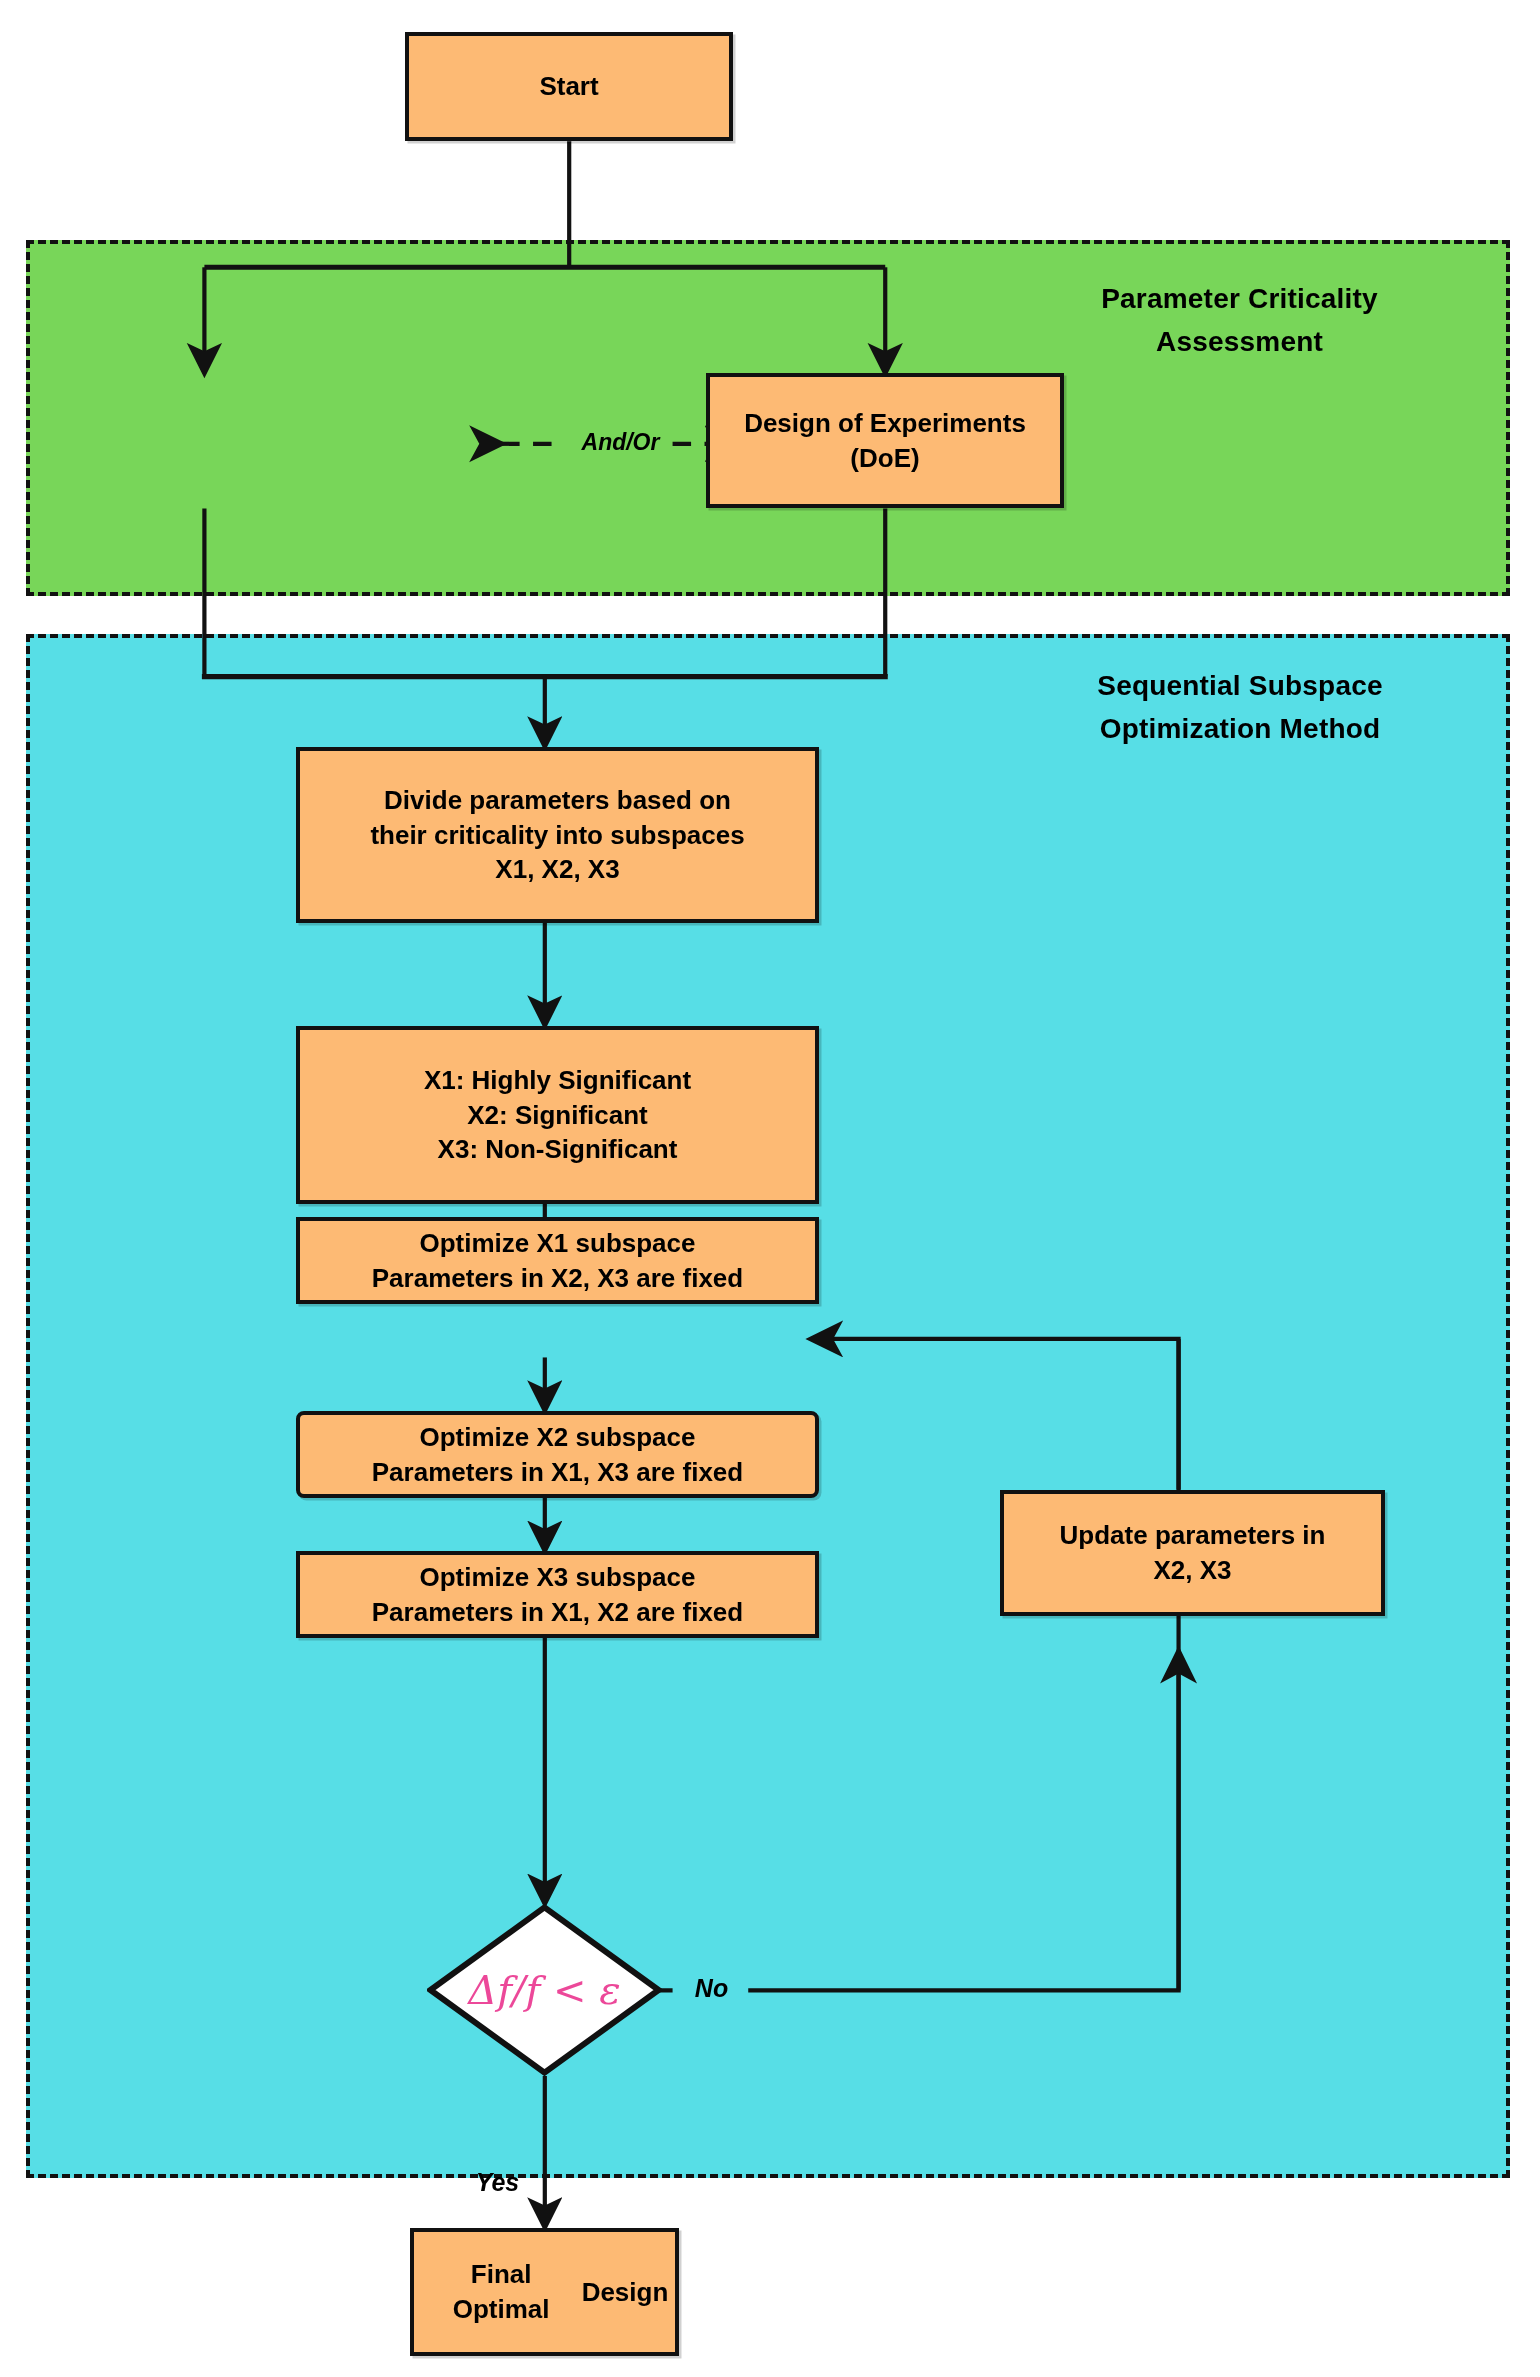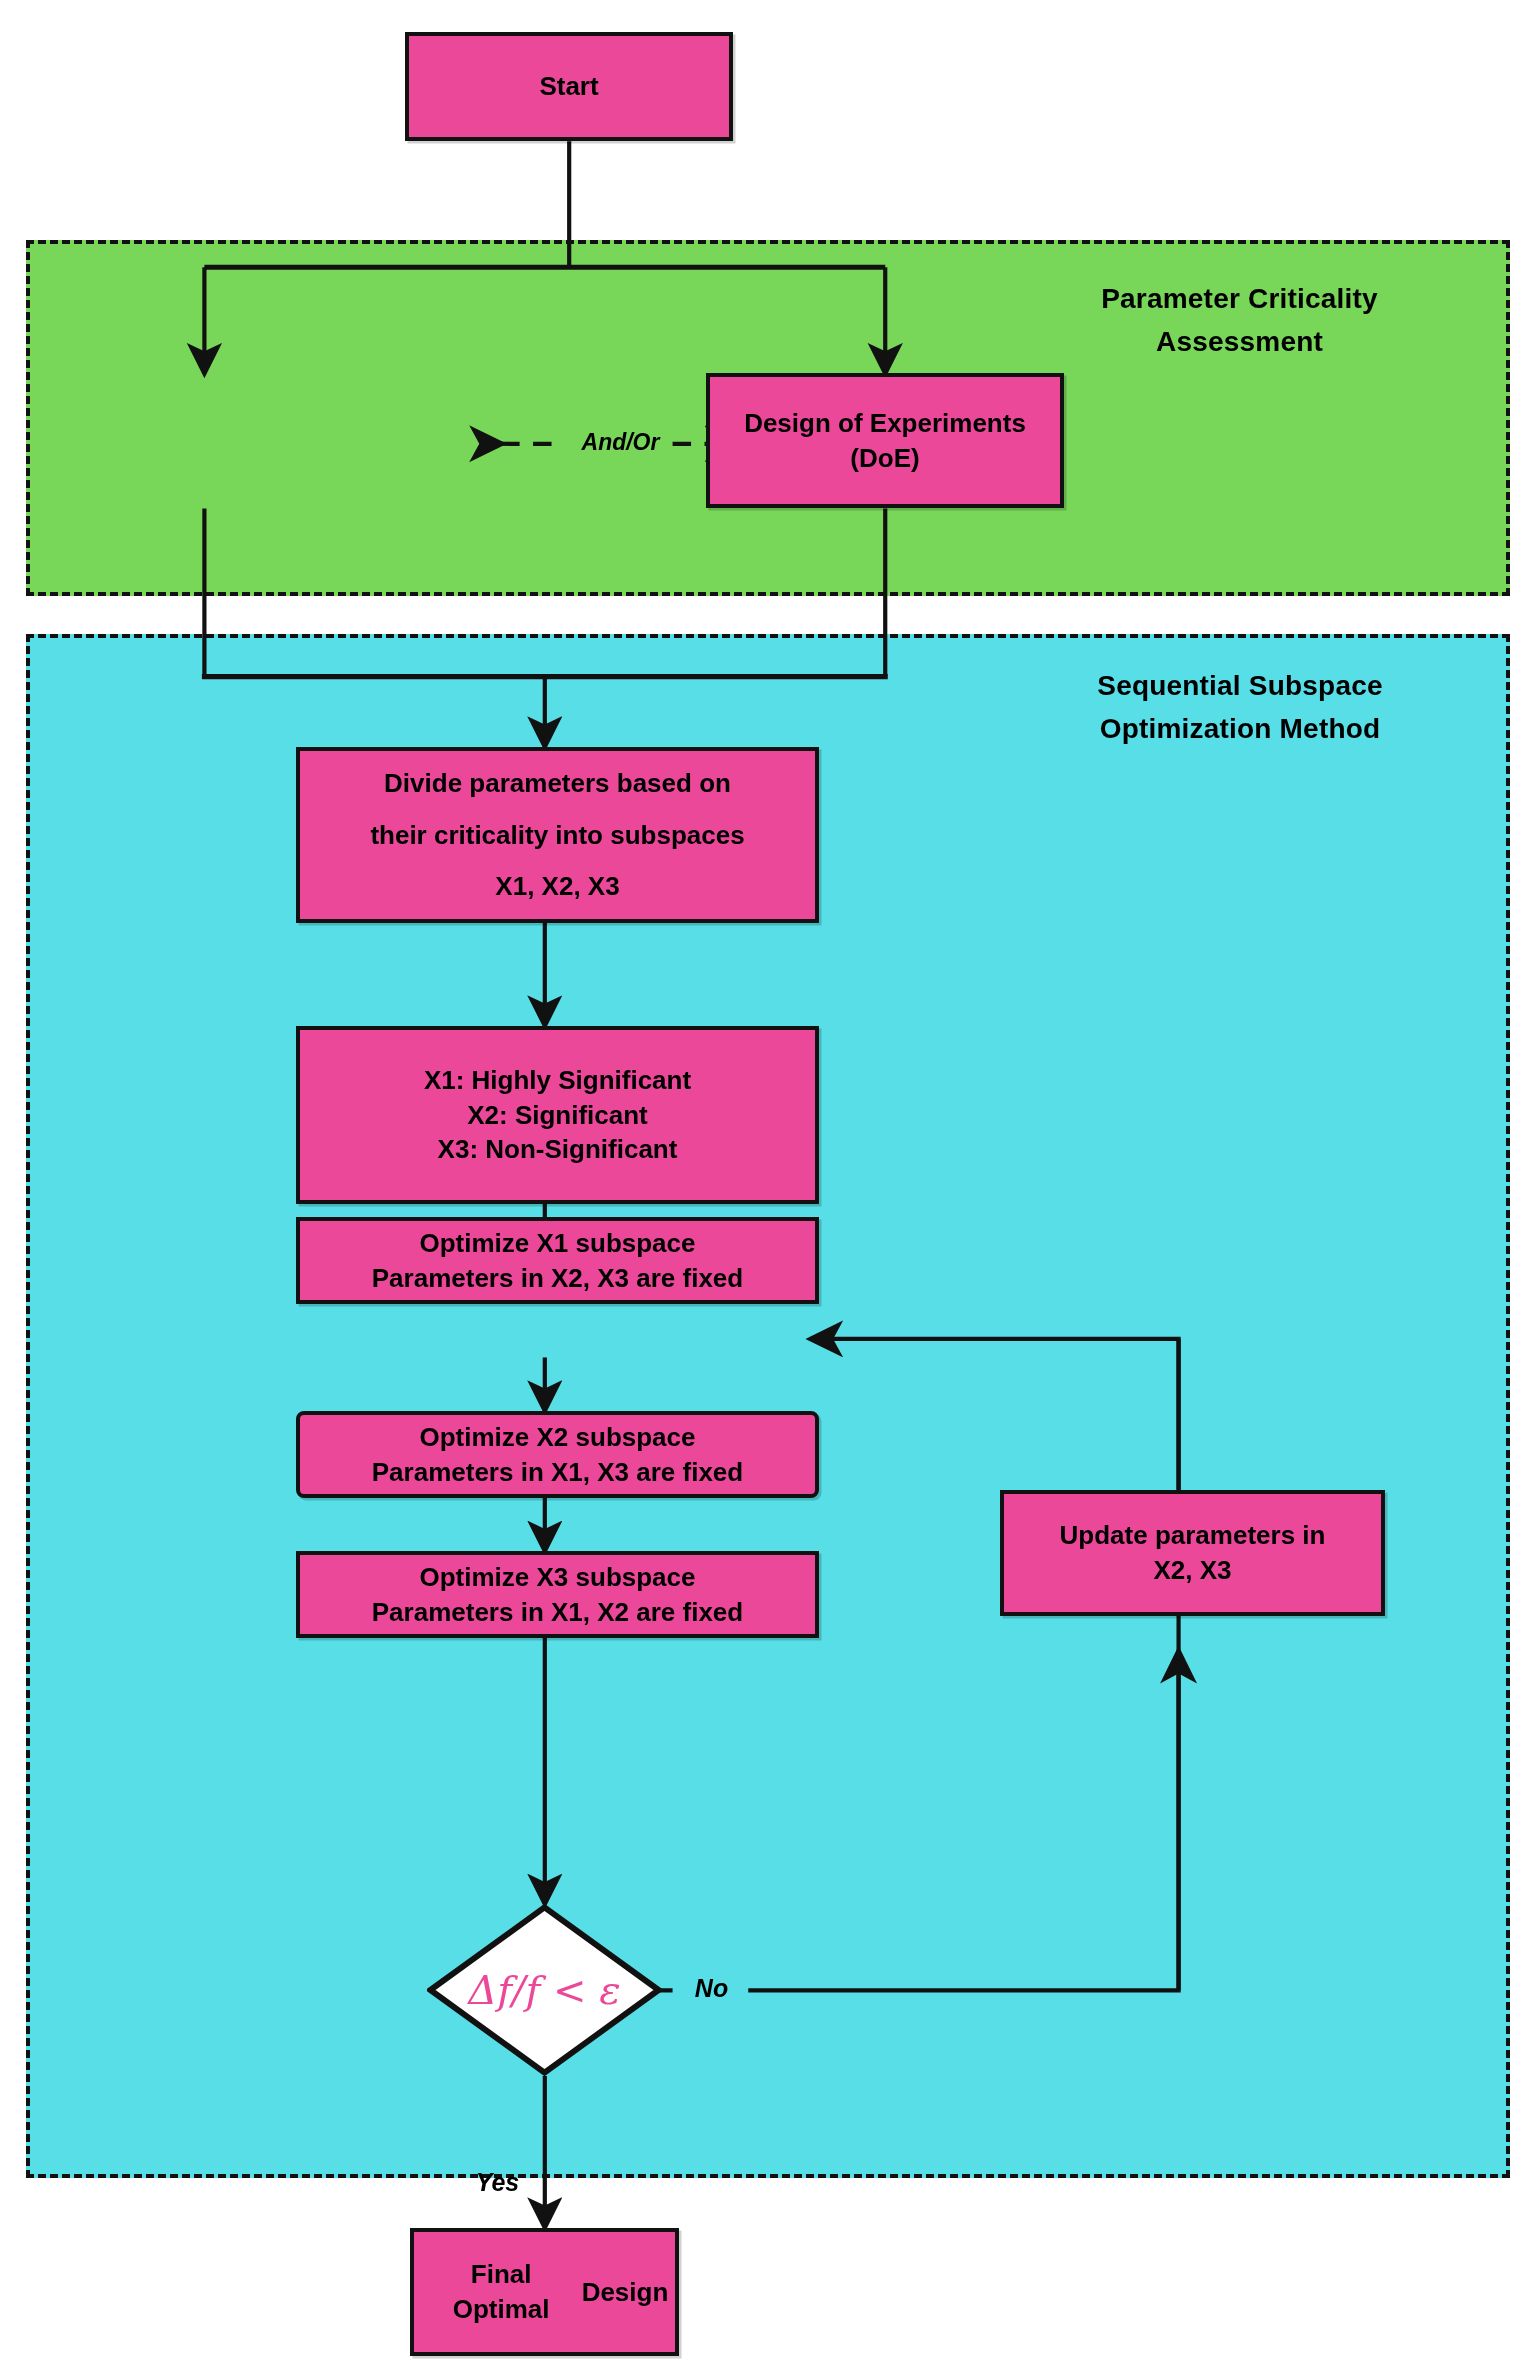--- a/index.html
+++ b/index.html
@@ -8,21 +8,21 @@
        -webkit-font-smoothing:antialiased;}
   #stage{position:absolute;left:0;top:0;width:1541px;height:2377px;overflow:hidden;}
 
   .zone{position:absolute;border:4.2px dashed #111111;box-sizing:border-box;}
   .zone-green{background:#78D659;}
   .zone-cyan{background:#57DEE6;}
 
   .zone-title{position:absolute;text-align:center;font-weight:bold;
               color:#000;font-size:28px;line-height:1.55;letter-spacing:0.2px;}
 
-  .node{position:absolute;background:#ec4899;border:4.2px solid #111111;
+  .node{position:absolute;background:#fdba74;border:4.2px solid #111111;
         box-sizing:border-box;display:flex;align-items:center;justify-content:center;
         text-align:center;font-weight:bold;color:#000;font-size:26px;line-height:1.34;
         padding:3.4px 6.7px;box-shadow:2.5px 2.5px 0 rgba(0,0,0,.18);}
   .node span{display:block;}
 
   .diamond{position:absolute;}
   .diamond .dlabel{position:absolute;left:0;top:0;width:100%;height:100%;
         display:flex;align-items:center;justify-content:center;
         font-family:"DejaVu Serif", serif;font-style:italic;font-size:40px;color:#ec4899;}
 
@@ -103,21 +103,21 @@
   <div class="node" style="left:405px;top:32px;width:328px;height:109px;">
     <span>Start</span>
   </div>
 
 
   <div class="node" style="left:706px;top:373px;width:358px;height:135px;flex-direction:column;">
     <span>Design of Experiments</span>
     <span>(DoE)</span>
   </div>
 
-  <div class="node" style="left:296px;top:747px;width:523px;height:176px;flex-direction:column;gap:17px;">
+  <div class="node" style="left:296px;top:747px;width:523px;height:176px;flex-direction:column;">
     <span>Divide parameters based on</span>
     <span>their criticality into subspaces</span>
     <span>X1, X2, X3</span>
   </div>
 
   <div class="node" style="left:296px;top:1026px;width:523px;height:178px;flex-direction:column;">
     <span>X1: Highly Significant</span>
     <span>X2: Significant</span>
     <span>X3: Non-Significant</span>
   </div>

